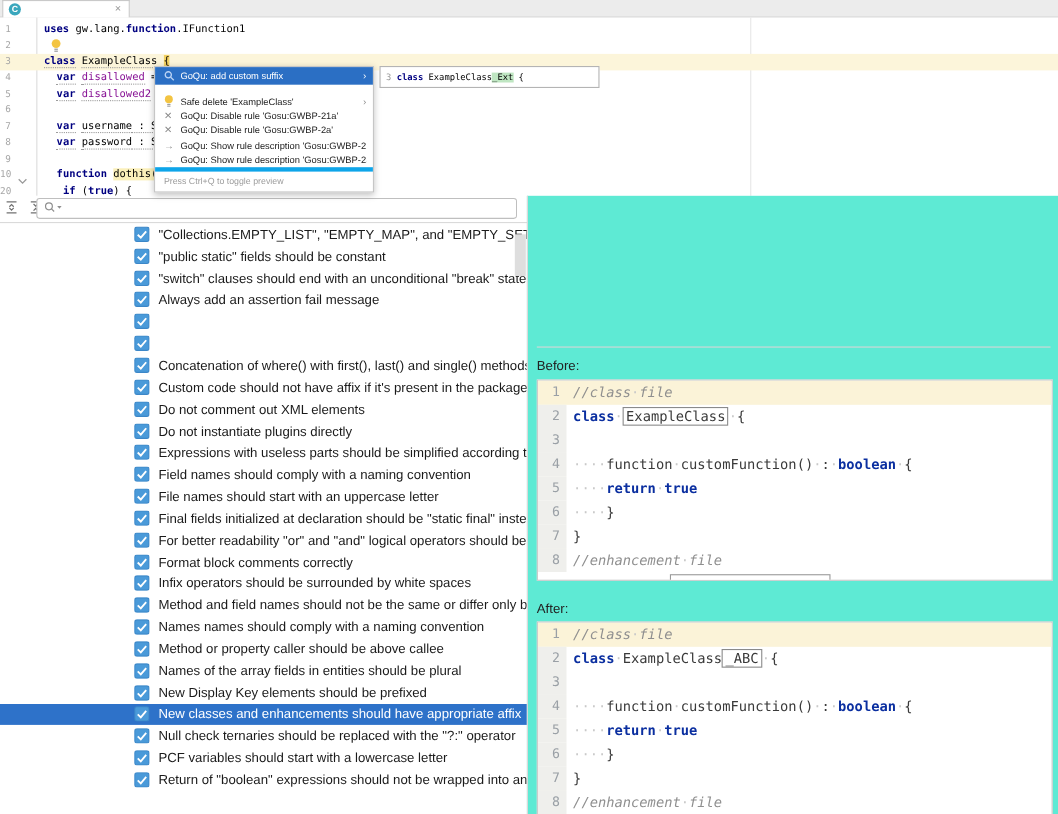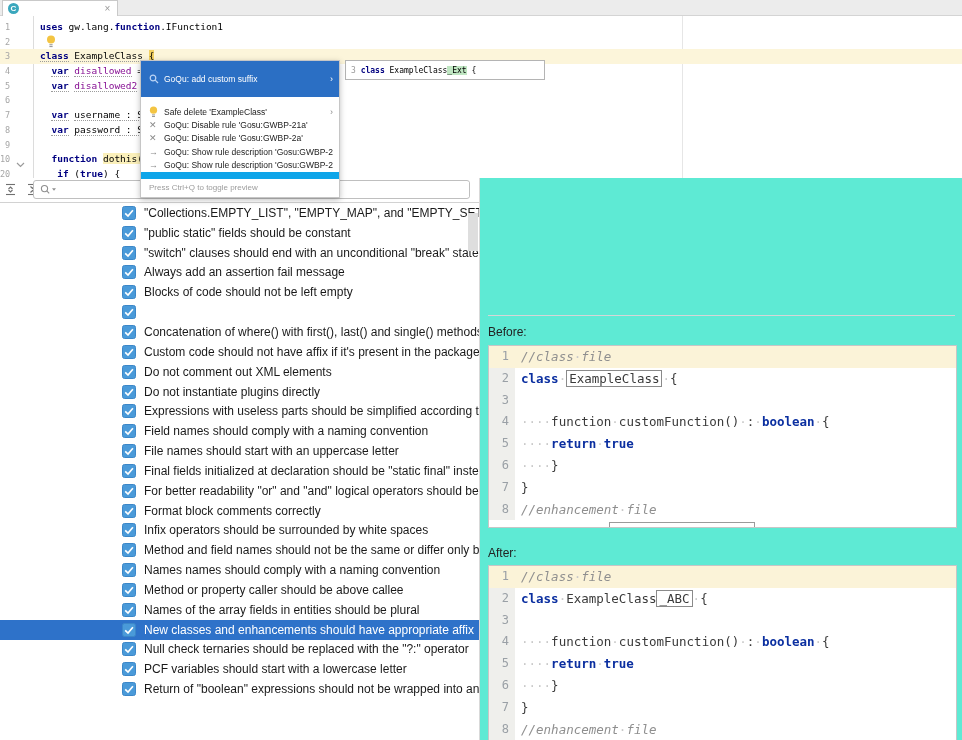--- a/index.html
+++ b/index.html
@@ -38,27 +38,27 @@
   .tk-field { color:#871094; }
   .tk-u { border-bottom:1px dotted #9c9c9c; }
   .tk-brace { background:#f3d162; }
   .tk-warnbg { background:#fbf0ba; }
 
   
   .popup { position:absolute; left:140px; top:60px; width:200px; background:#fff;
            border:1px solid #c6c6c6; box-shadow:0 2px 6px rgba(0,0,0,.25); z-index:30; }
   .menu-row { display:flex; align-items:center; height:13.4px; padding:0 6px 0 8px;
               font-size:8.5px; color:#222; white-space:nowrap; overflow:hidden; }
-  .menu-row.sel { height:36px; background:#2b6fc4; color:#fff; }
+  .menu-row.sel { height:16px; background:#2b6fc4; color:#fff; }
   .menu-gap { height:8px; }
   .menu-ic { width:15px; flex:none; display:flex; align-items:center; font-size:9px; color:#8a8a8a; }
   .menu-label { flex:1; overflow:hidden; }
   .menu-sub { flex:none; font-size:9px; color:#8a8a8a; margin-left:4px; }
   .menu-row.sel .menu-sub { color:#fff; }
-  .menu-footer { border-top:7px solid #0ea5e9; padding:4px 8px 5px 8px;
+  .menu-footer { border-top:4px solid #0ea5e9; padding:4px 8px 5px 8px;
                  font-size:8px; color:#9c9c9c; }
 
   
   .ipreview { position:absolute; left:345px; top:60px; width:200px; height:20px;
               background:#fff; border:1px solid #b4b4b4; display:flex; align-items:center;
               padding-left:5px; font-family:"DejaVu Sans Mono", monospace; font-size:8px;
               color:#000; white-space:pre; z-index:25; }
   .tk-lnum { color:#9a9a9a; }
   .tk-added { background:#bfe6c2; }
 
@@ -299,21 +299,20 @@
         </span>
         <span class="rule-label">Always add an assertion fail message</span>
       </div>
       <div class="rule-row">
         <span class="rule-cb">
           <svg width="14" height="14" viewBox="0 0 14 14">
             <rect x="0.5" y="0.5" width="13" height="13" rx="2" fill="#4a9ad9" stroke="#3c87c8"></rect>
             <path d="M3.2 7.4 L6 10.1 L10.9 4.3" fill="none" stroke="#fff" stroke-width="1.7"></path>
           </svg>
         </span>
-        <span class="rule-label">Blocks of code should not be left empty</span>
       </div>
       <div class="rule-row">
         <span class="rule-cb">
           <svg width="14" height="14" viewBox="0 0 14 14">
             <rect x="0.5" y="0.5" width="13" height="13" rx="2" fill="#4a9ad9" stroke="#3c87c8"></rect>
             <path d="M3.2 7.4 L6 10.1 L10.9 4.3" fill="none" stroke="#fff" stroke-width="1.7"></path>
           </svg>
         </span>
       </div>
       <div class="rule-row">
@@ -443,20 +442,29 @@
         <span class="rule-label">Method or property caller should be above callee</span>
       </div>
       <div class="rule-row">
         <span class="rule-cb">
           <svg width="14" height="14" viewBox="0 0 14 14">
             <rect x="0.5" y="0.5" width="13" height="13" rx="2" fill="#4a9ad9" stroke="#3c87c8"></rect>
             <path d="M3.2 7.4 L6 10.1 L10.9 4.3" fill="none" stroke="#fff" stroke-width="1.7"></path>
           </svg>
         </span>
         <span class="rule-label">Names of the array fields in entities should be plural</span>
+      </div>
+      <div class="rule-row">
+        <span class="rule-cb">
+          <svg width="14" height="14" viewBox="0 0 14 14">
+            <rect x="0.5" y="0.5" width="13" height="13" rx="2" fill="#4a9ad9" stroke="#3c87c8"></rect>
+            <path d="M3.2 7.4 L6 10.1 L10.9 4.3" fill="none" stroke="#fff" stroke-width="1.7"></path>
+          </svg>
+        </span>
+        <span class="rule-label">New Display Key elements should be prefixed</span>
       </div>
       <div class="rule-row sel">
         <span class="rule-cb">
           <svg width="14" height="14" viewBox="0 0 14 14">
             <rect x="0.5" y="0.5" width="13" height="13" rx="2" fill="#4a9ad9" stroke="#3c87c8"></rect>
             <path d="M3.2 7.4 L6 10.1 L10.9 4.3" fill="none" stroke="#fff" stroke-width="1.7"></path>
           </svg>
         </span>
         <span class="rule-label">New classes and enhancements should have appropriate affix</span>
       </div>

